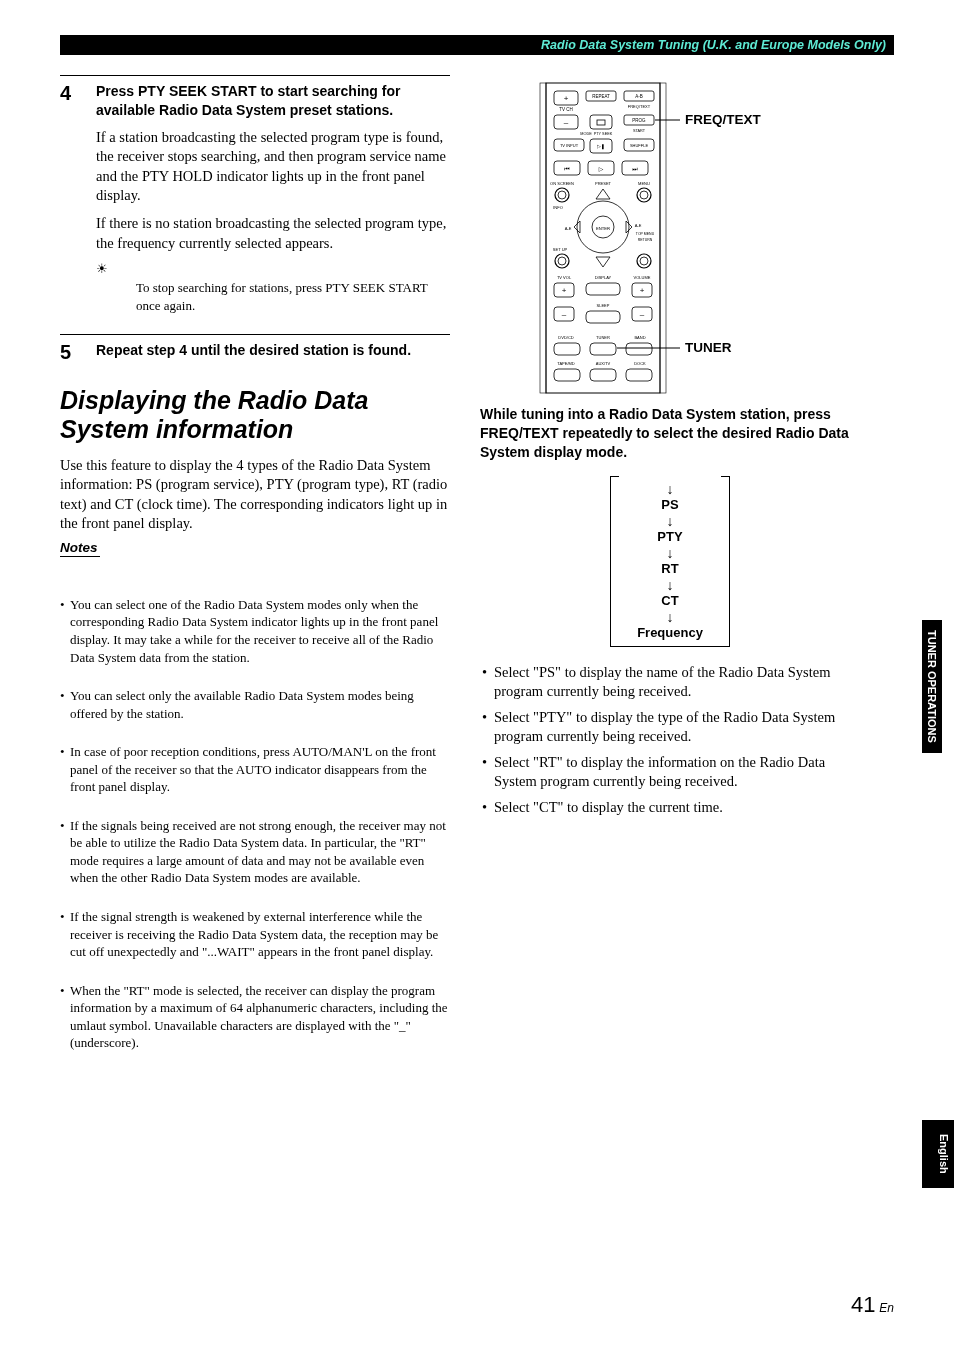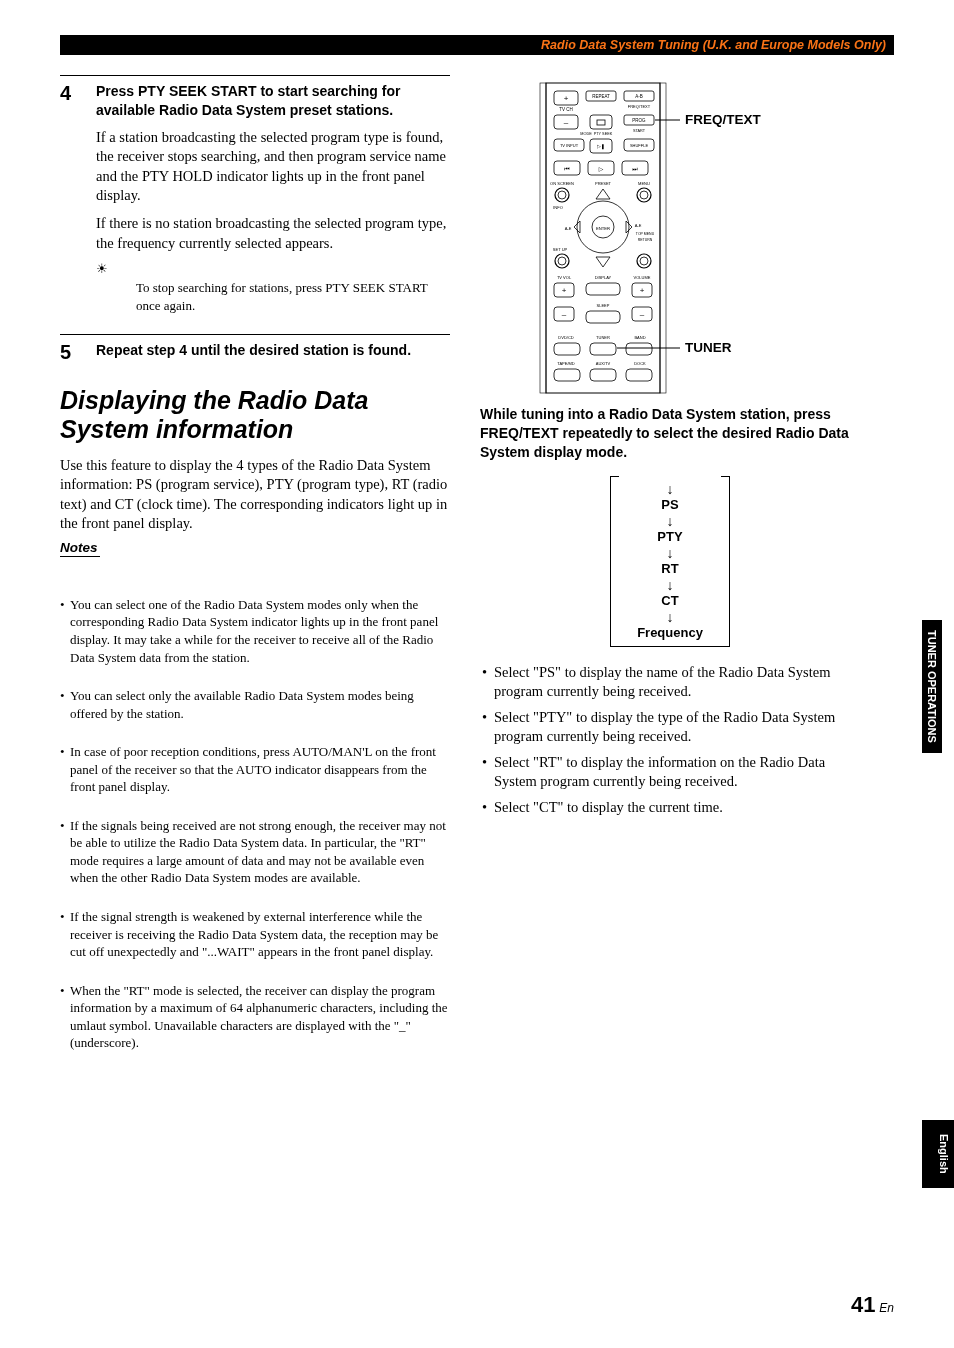--- a/index.html
+++ b/index.html
@@ -1,18 +1,18 @@
 <!DOCTYPE html>
 <html><head>
 <meta charset="utf-8">
 <style>
   * { margin: 0; padding: 0; box-sizing: border-box; }
   body { font-family: "Times New Roman", serif; font-size: 14px; background: #fff; color: #000; }
   .page { width: 954px; height: 1348px; position: relative; padding: 35px 60px 35px 60px; }
-  .header-bar { background: #000; color: #f97316; font-weight: bold; font-style: italic; font-family: Arial, sans-serif; font-size: 12.5px; text-align: right; padding: 3px 8px; margin-bottom: 20px; }
+  .header-bar { background: #000; color: #5eead4; font-weight: bold; font-style: italic; font-family: Arial, sans-serif; font-size: 12.5px; text-align: right; padding: 3px 8px; margin-bottom: 20px; }
   .columns { display: flex; gap: 30px; }
   .col { width: 390px; }
   .step { display: flex; gap: 12px; margin-bottom: 12px; border-top: 1px solid #000; padding-top: 6px; }
   .step-num { font-family: Arial, sans-serif; font-weight: bold; font-size: 20px; width: 24px; flex-shrink: 0; }
   .step-body { flex: 1; }
   .step-title { font-family: Arial, sans-serif; font-weight: bold; font-size: 14px; line-height: 1.35; margin-bottom: 8px; }
   .step-para { font-size: 14.5px; line-height: 1.35; margin-bottom: 8px; }
   .tip-icon { font-size: 13px; margin-bottom: 2px; display: inline-block; }
   .tip-text { font-size: 13px; line-height: 1.35; margin-bottom: 8px; margin-left: 40px; }
   .section-heading { font-family: Arial, sans-serif; font-style: italic; font-weight: bold; font-size: 25px; line-height: 1.15; margin: 18px 0 12px 0; }
@@ -29,21 +29,21 @@
   .freq-instr { font-family: Arial, sans-serif; font-weight: bold; font-size: 14px; line-height: 1.35; margin-bottom: 14px; }
   .mode-chain { width: 120px; margin: 8px auto 16px 130px; border-left: 1px solid #000; border-right: 1px solid #000; padding: 6px 0 4px 0; text-align: center; font-family: Arial, sans-serif; font-weight: bold; font-size: 13px; line-height: 1.4; position: relative; }
   .mode-chain .arrow { font-size: 14px; line-height: 1; }
   .mode-chain::before { content: ""; position: absolute; top: 0; left: 0; width: 8px; height: 1px; background: #000; }
   .mode-chain::after { content: ""; position: absolute; bottom: 0; left: 0; width: 100%; height: 1px; background: #000; }
   .mode-chain .topright { position: absolute; top:0; right:0; width:8px; height:1px; background:#000;}
   .side-tabs { position: absolute; right: 0; top: 620px; width: 32px; }
   .tab { background: #000; color: #fff; font-family: Arial, sans-serif; font-weight: bold; font-size: 11px; writing-mode: vertical-rl; text-align: center; padding: 10px 4px; margin-bottom: 10px; }
   .tab.english { position: absolute; top: 500px; right:0; width:32px; padding: 14px 4px; }
   .page-num { position: absolute; bottom: 30px; right: 60px; font-family: Arial, sans-serif; }
-  .page-num .big { font-weight: bold; font-size: 22px; }
+  .page-num .big { font-weight: normal; font-size: 22px; }
   .page-num .small { font-style: italic; font-size: 12px; }
   svg text { font-family: Arial, sans-serif; }
 </style>
 </head>
 <body>
 
 <div class="page">
   <div class="header-bar">Radio Data System Tuning (U.K. and Europe Models Only)</div>
 
   <div class="columns">

